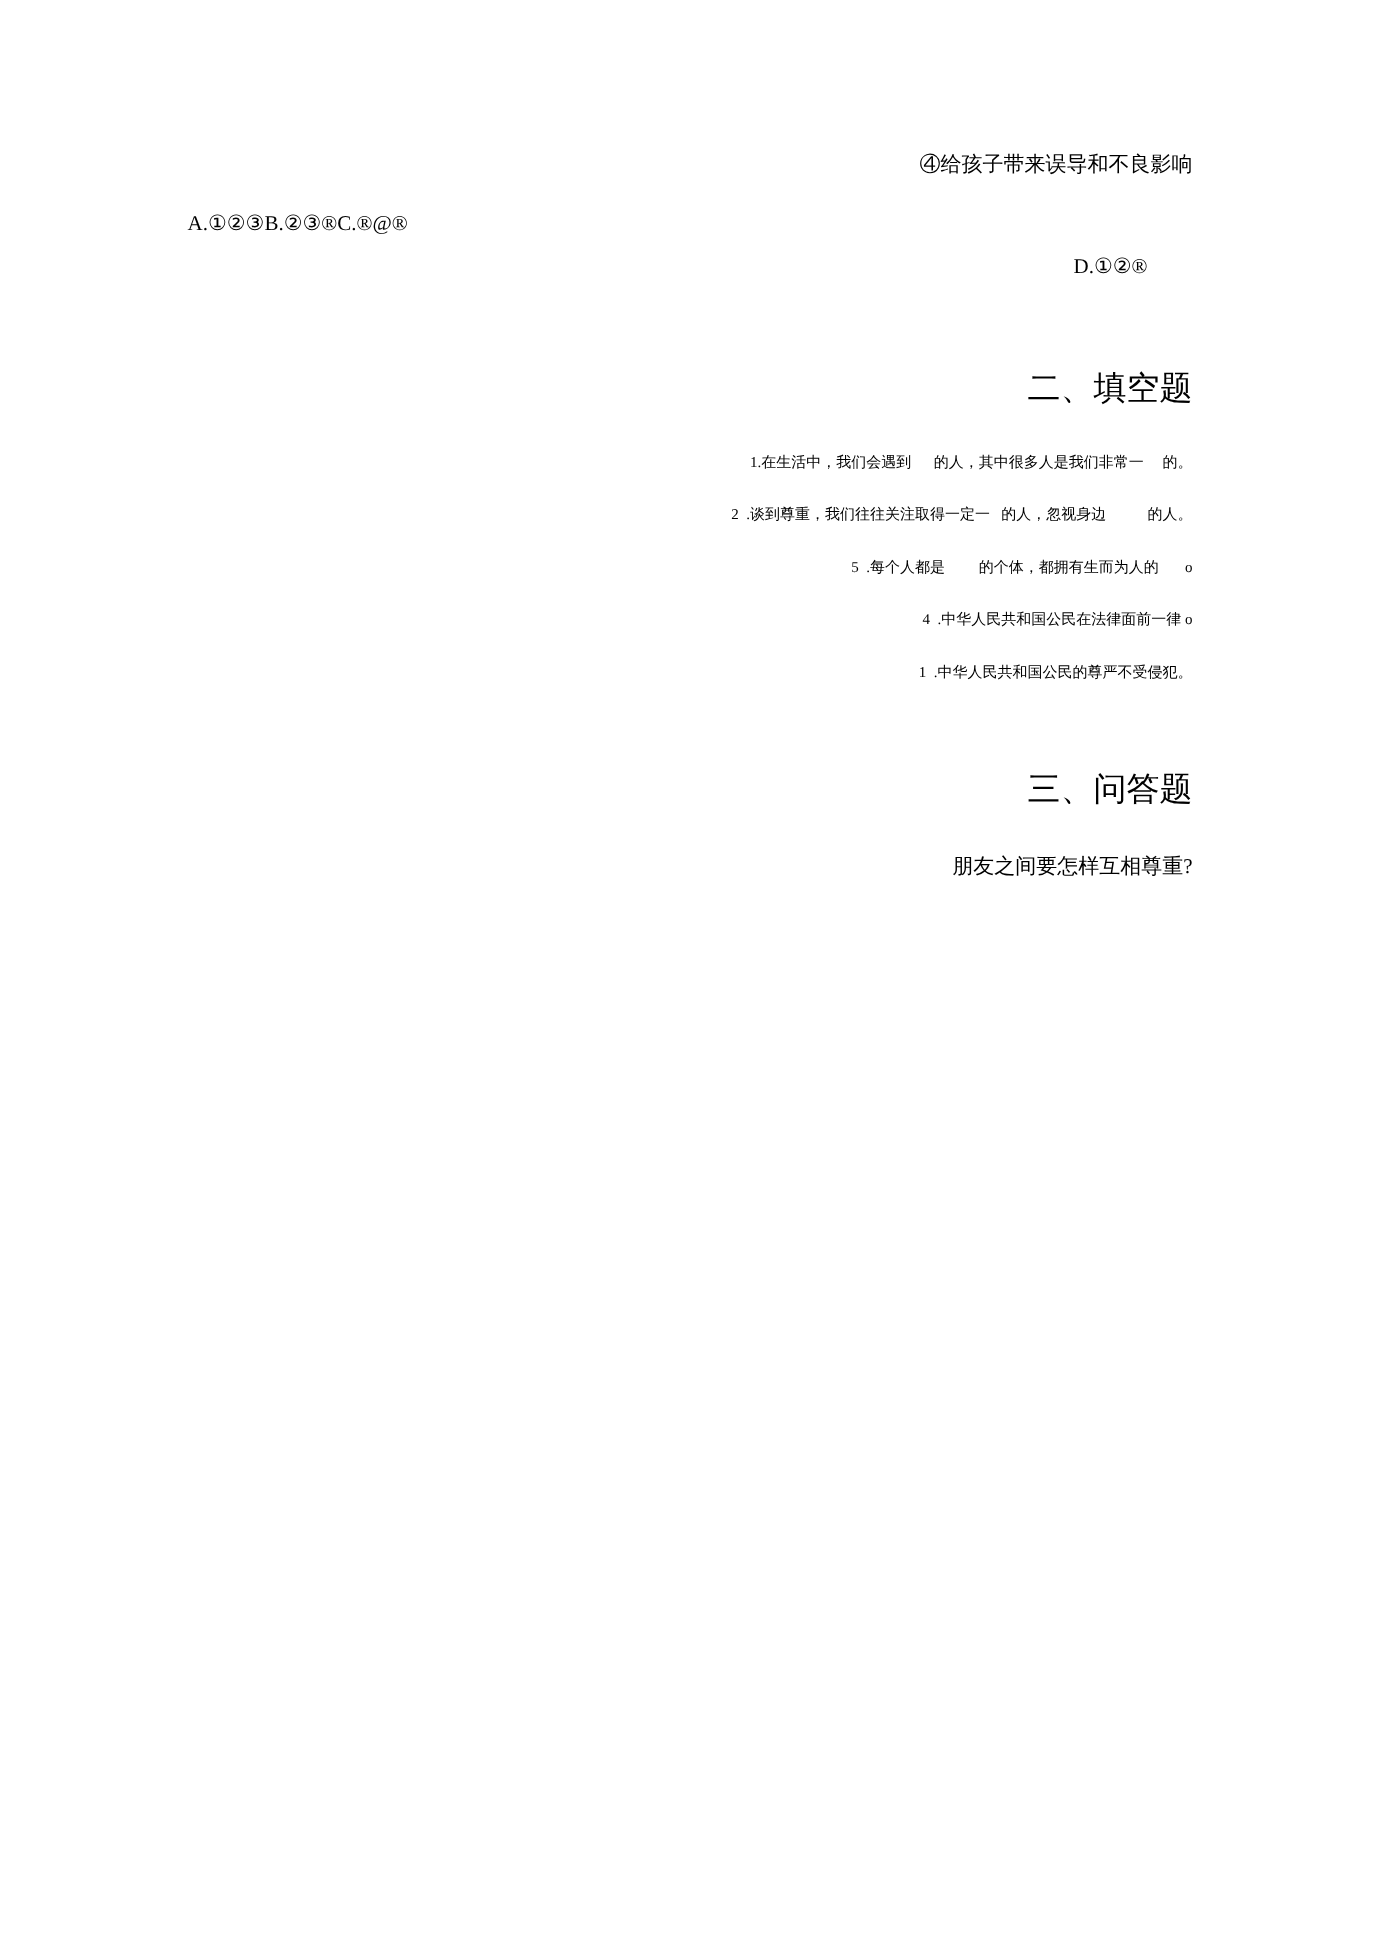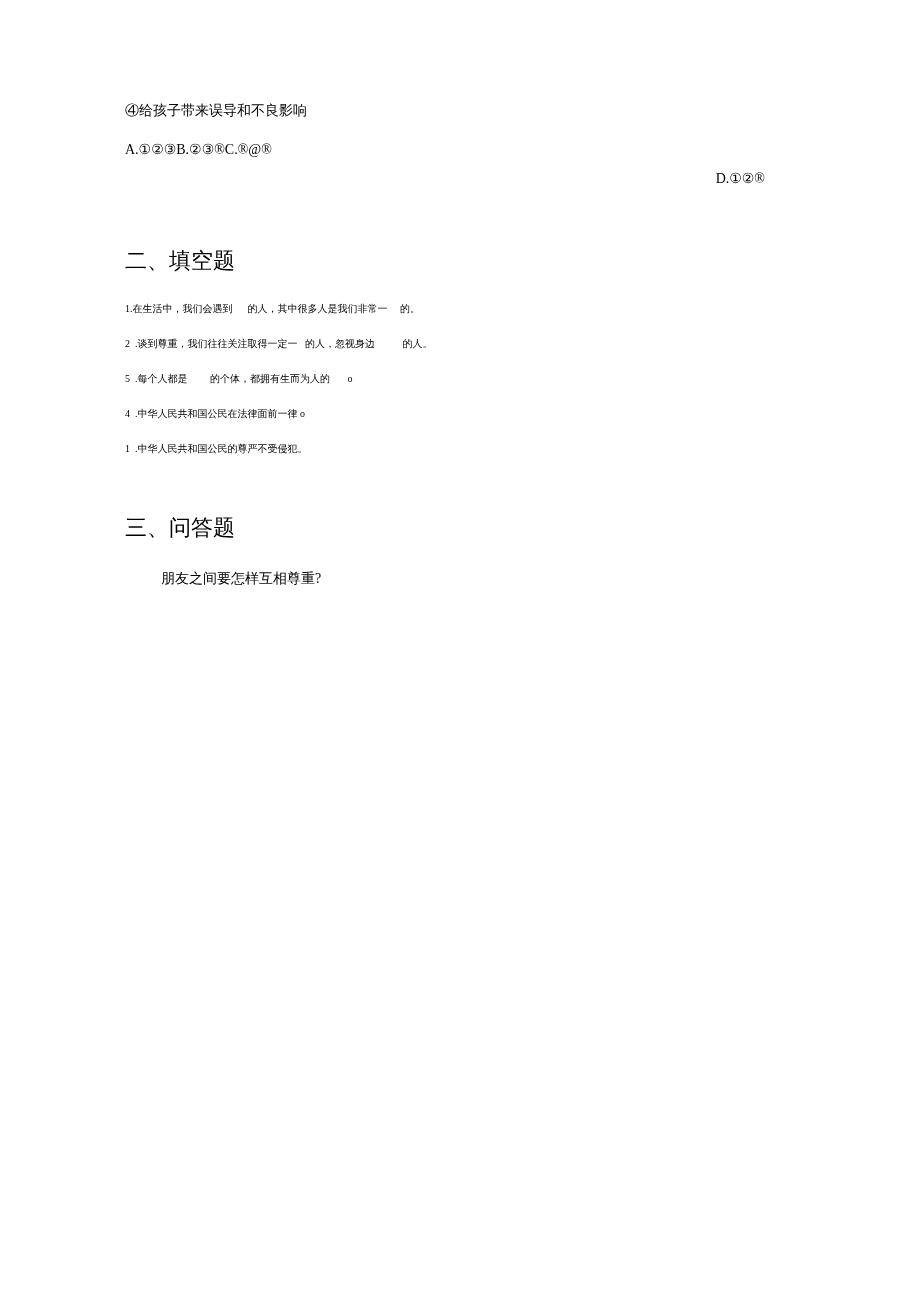--- a/index.html
+++ b/index.html
@@ -1,18 +1,19 @@
 <!DOCTYPE html>
 <html><head>
   <meta charset="utf-8">
   <style>
     * {
       margin: 0;
       padding: 0;
       box-sizing: border-box;
+      text-align: right;
     }
     body {
       width: 920px;
       min-height: 1301px;
       background: #ffffff;
       font-family: "SimSun", "宋体", serif;
       padding: 100px 125px 80px 125px;
       color: #000000;
     }
     .line {
@@ -34,21 +35,21 @@
       display: inline-block;
       margin-left: auto;
       padding-right: 30px;
       margin-top: 29px;
     }
     .section-heading {
       font-size: 22px;
       line-height: 1.5;
       margin-top: 55px;
       margin-bottom: 24px;
-      font-family: Liberation Serif, serif;
+      font-family: Liberation Mono, monospace;
     }
     .fill-line {
       font-size: 10px;
       line-height: 1.5;
       margin-bottom: 20px;
       white-space: pre;
     }
     .question-line {
       font-size: 14px;
       line-height: 1.5;

